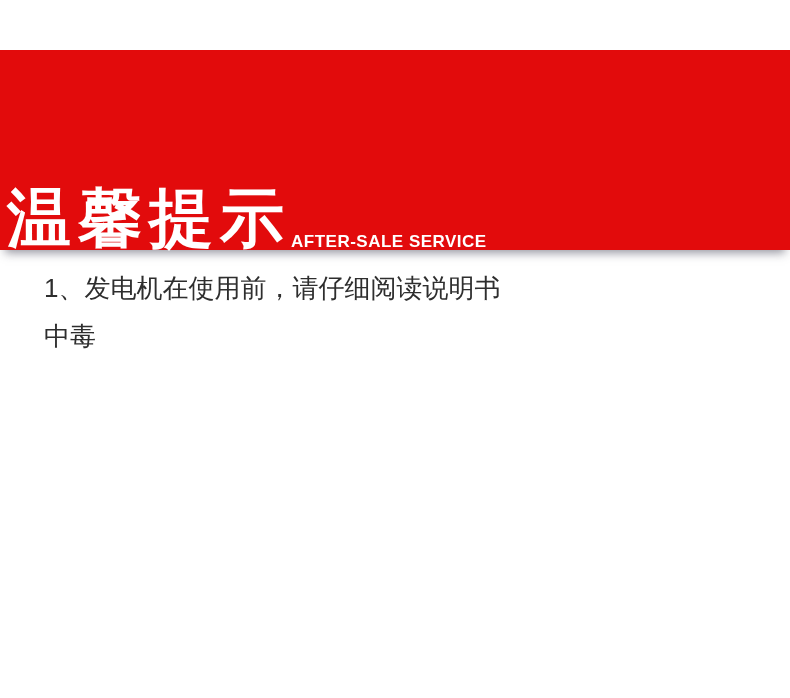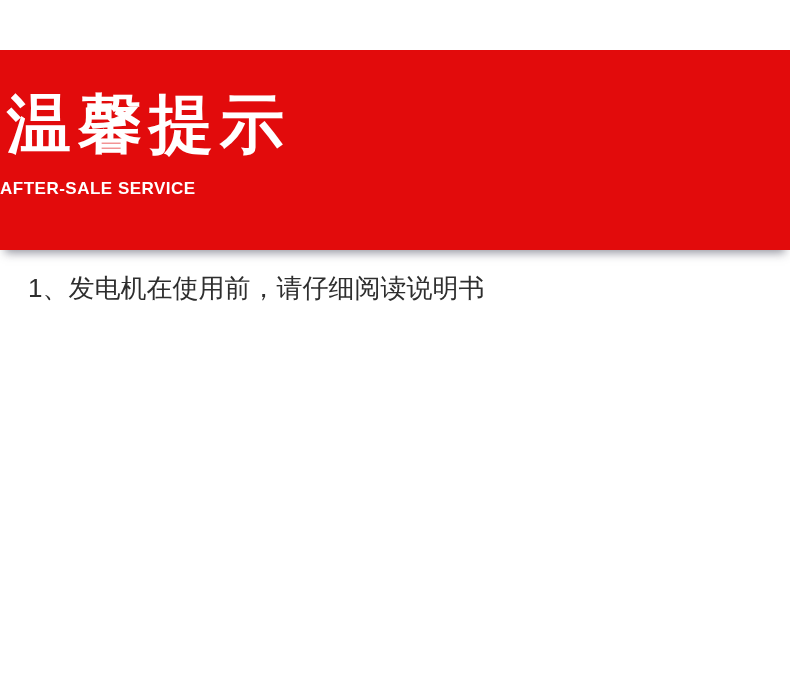--- a/index.html
+++ b/index.html
@@ -16,22 +16,22 @@
   }
   .banner {
     position: absolute;
     top: 50px;
     left: 0;
     width: 790px;
     height: 200px;
     background: #e20b0c;
     box-shadow: 0 8px 9px -5px rgba(50, 50, 70, 0.5);
     display: flex;
-    flex-direction: column;
-    align-items: flex-start;
+    flex-direction: row;
+    align-items: flex-end;
     box-sizing: border-box;
   }
   .banner-title {
     margin: 42px 0 0 0;
     font-size: 64px;
     line-height: 1;
     font-weight: bold;
     color: #ffffff;
     letter-spacing: 7px;
     text-indent: 7px; 
@@ -42,34 +42,35 @@
     font-size: 17px;
     line-height: 1;
     font-weight: bold;
     color: #ffffff;
     letter-spacing: 0.5px;
     white-space: nowrap;
   }
   .tips {
     position: absolute;
     top: 264px;
-    left: 28px;
+    left: 44px;
     width: 740px;
     color: #2e2e2e;
     font-size: 26px;
     line-height: 48px;
   }
   .tip-line {
     height: 48px;
     white-space: nowrap;
   }
 </style>
 </head>
 <body>
 
 <div class="banner">
   <h1 class="banner-title">温馨提示</h1>
   <div class="banner-subtitle">AFTER-SALE SERVICE</div>
 </div>
 
 <div class="tips">
   <div class="tip-line">1、发电机在使用前，请仔细阅读说明书</div>
+  <div class="tip-line">中毒</div>
 </div>
 
 </body></html>

